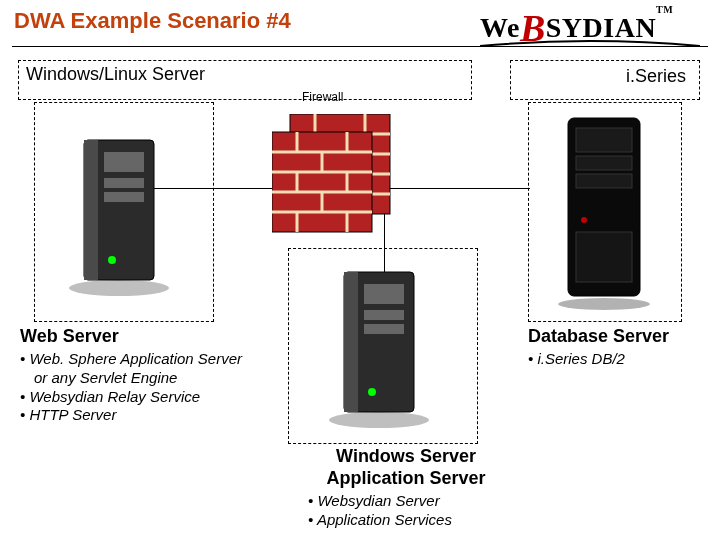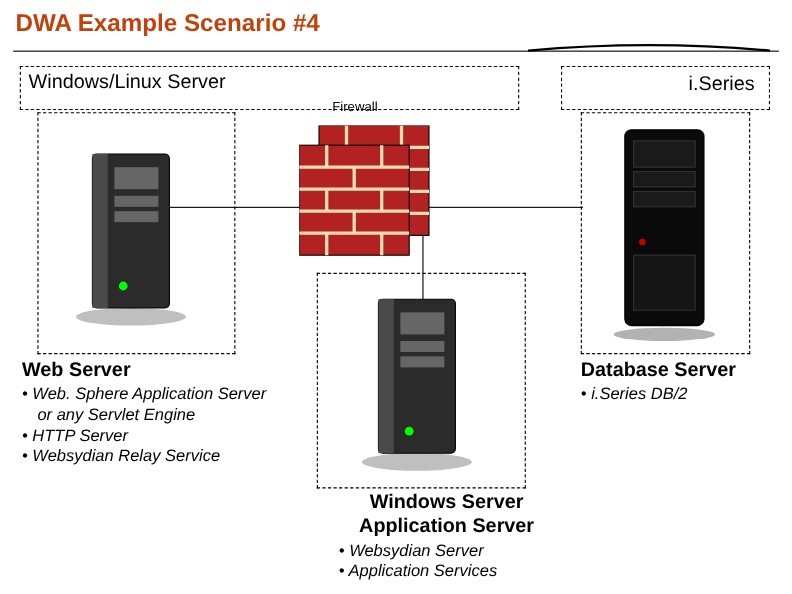--- a/index.html
+++ b/index.html
@@ -131,20 +131,21 @@
   }
   .hline { height: 1px; }
   .vline { width: 1px; }
 </style>
 </head>
 <body>
 
 <div class="header">
   <div class="title">DWA Example Scenario #4</div>
   <div class="logo">
+    <span class="logo-text">We<span class="logo-b">B</span>SYDIAN<span class="logo-tm">TM</span></span>
     <svg class="logo-swoosh" viewBox="0 0 220 8">
       <path d="M0 6 Q 110 -4 220 6" stroke="#000" stroke-width="2" fill="none"></path>
     </svg>
   </div>
 </div>
 <div class="divider"></div>
 
 <div class="canvas">
 
   <div id="box-webouter" class="box"></div>
@@ -235,22 +236,22 @@
       <rect x="22" y="120" width="56" height="50" fill="#151515" stroke="#333"></rect>
       <circle cx="30" cy="108" r="3" fill="#c00000"></circle>
       <ellipse cx="50" cy="192" rx="46" ry="6" fill="#000" opacity="0.3"></ellipse>
     </svg>
   </div>
 
   <div class="caption" style="left:20px; top:278px;">Web Server</div>
   <div class="bullets" style="left:20px; top:302px; width:310px;">
     <div>Web. Sphere Application Server</div>
     <div class="indent">or any Servlet Engine</div>
+    <div>Websydian Relay Service</div>
     <div>HTTP Server</div>
-    <div>Websydian Relay Service</div>
   </div>
 
   <div class="caption-sub" style="left:306px; top:398px; width:200px; text-align:center;">Windows Server</div>
   <div class="caption" style="left:306px; top:420px; width:200px; text-align:center;">Application Server</div>
   <div class="bullets" style="left:308px; top:444px;">
     <div>Websydian Server</div>
     <div>Application Services</div>
   </div>
 
   <div class="caption" style="left:528px; top:278px;">Database Server</div>

